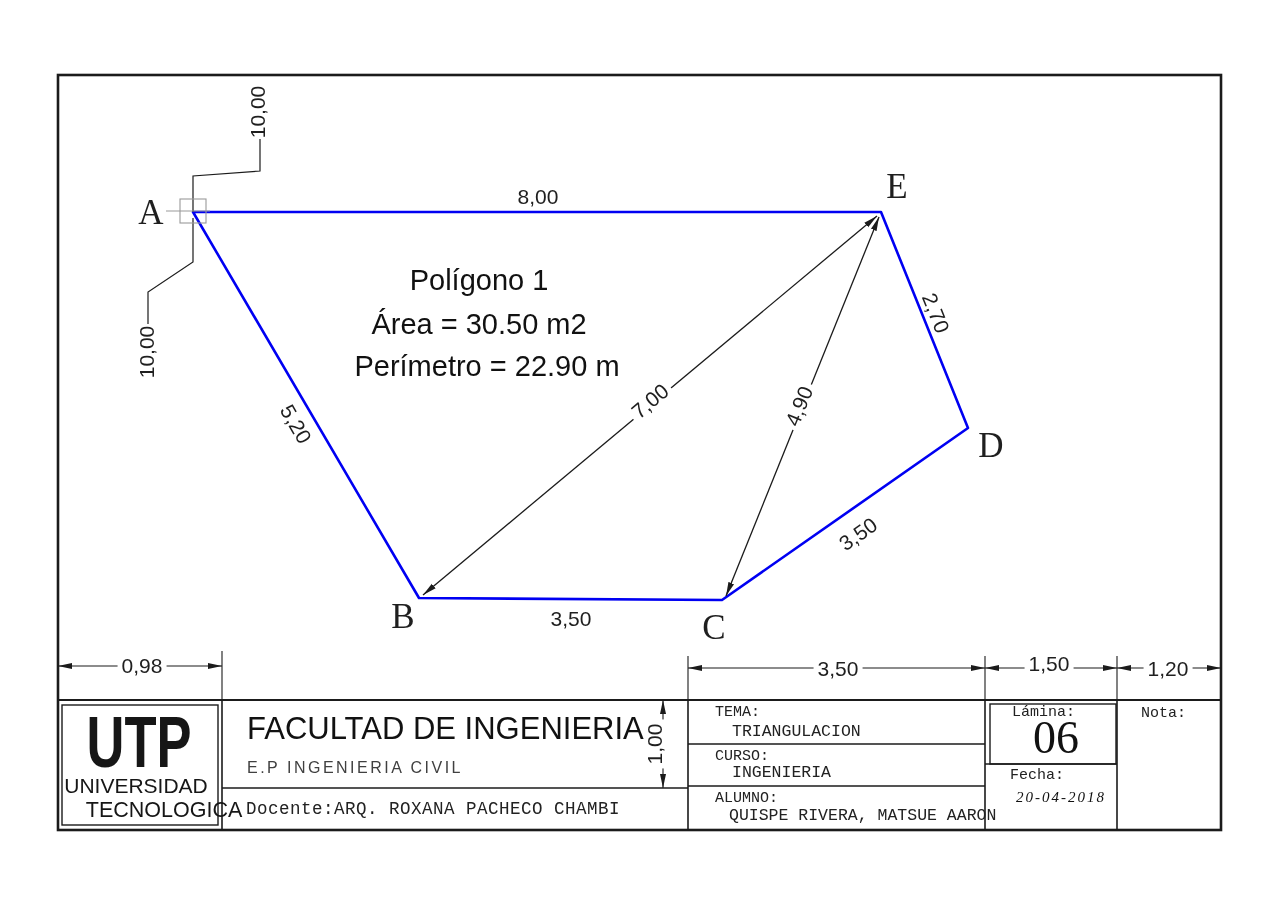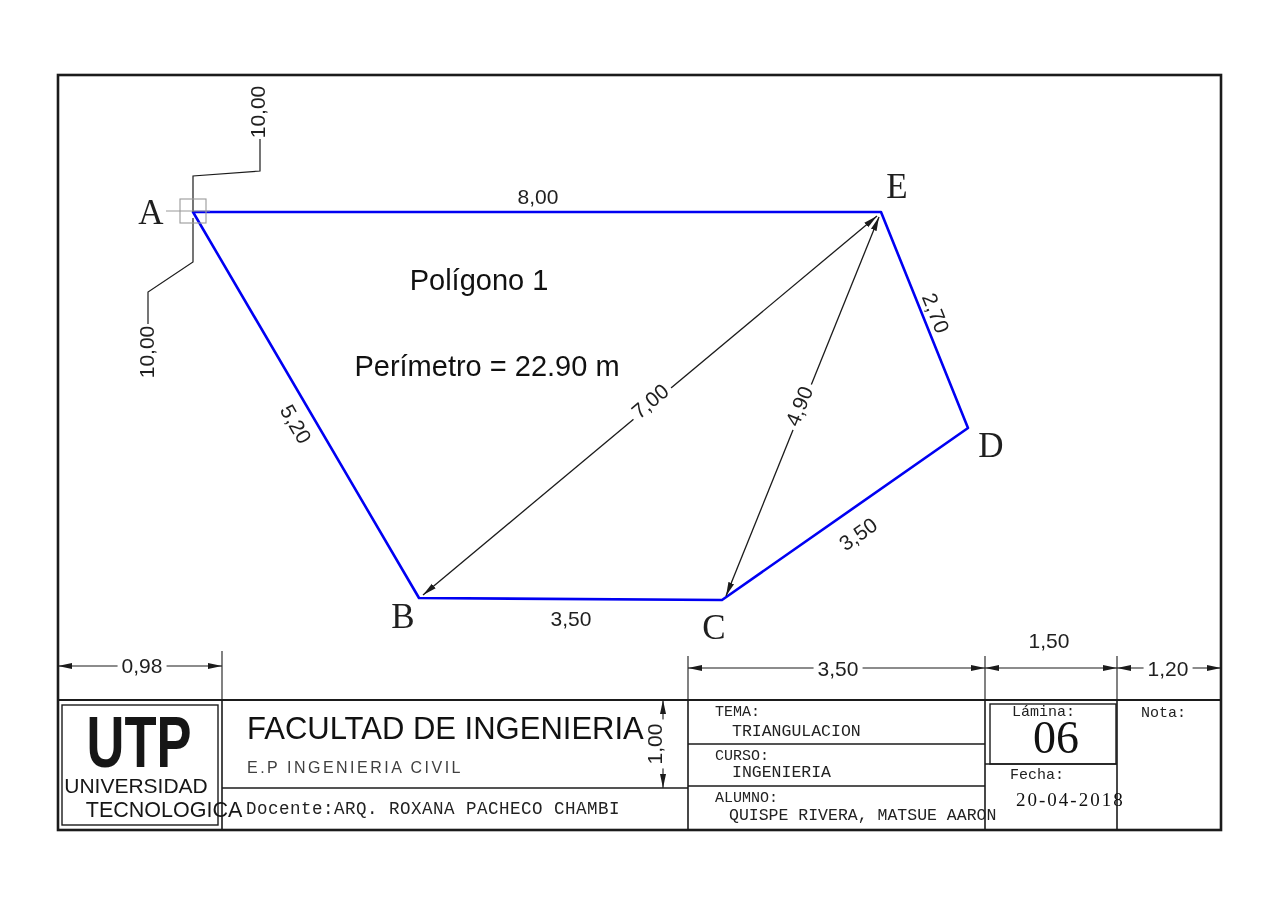--- a/index.html
+++ b/index.html
@@ -10,21 +10,21 @@
   #cad-svg{position:absolute;left:0;top:0;}
   .lbl{position:absolute;transform:translate(-50%,-50%);white-space:nowrap;line-height:1;}
   .dim{font-family:"Liberation Sans",sans-serif;font-size:21px;color:#1f1f1f;}
   .dim.bg{background:#ffffff;padding:0 4px;}
   .vertex{font-family:"Liberation Serif",serif;font-size:35px;font-weight:400;color:#1f1f1f;}
   .poly-text{font-family:"Liberation Sans",sans-serif;font-size:29px;color:#111;}
   .tl{position:absolute;white-space:nowrap;line-height:1.15;margin-left:15px;}
   .mono-s{font-family:"Liberation Mono",monospace;font-size:15px;color:#222;}
   .mono-m{font-family:"Liberation Mono",monospace;font-size:16.5px;color:#222;}
   .serif-big{font-family:"Liberation Serif",serif;font-size:46px;color:#111;}
-  .serif-date{font-family:"Liberation Serif",serif;font-size:19px;letter-spacing:2px;color:#111;}
+  .serif-date{font-family:"Liberation Serif",serif;font-size:15px;letter-spacing:2px;color:#111;font-style:italic;}
   .r60{transform:translate(-50%,-50%) rotate(60deg);}
   .r68{transform:translate(-50%,-50%) rotate(68deg);}
   .rm35{transform:translate(-50%,-50%) rotate(-35deg);}
   .rm40{transform:translate(-50%,-50%) rotate(-40deg);}
   .rm68{transform:translate(-50%,-50%) rotate(-68deg);}
   .rm90{transform:translate(-50%,-50%) rotate(-90deg);}
 </style>
 </head>
 <body>
 
@@ -71,41 +71,42 @@
       <line x1="222" y1="788" x2="688" y2="788" stroke-width="1.4"></line>
       <line x1="688" y1="744" x2="985" y2="744" stroke-width="1.4"></line>
       <line x1="688" y1="786" x2="985" y2="786" stroke-width="1.4"></line>
       <line x1="985" y1="764" x2="1117" y2="764" stroke-width="1.4"></line>
       <rect x="62" y="705" width="156" height="120" fill="none" stroke-width="1.4"></rect>
       <rect x="990" y="704" width="126" height="60" fill="none" stroke-width="1.4"></rect>
     </g>
   </svg>
 
   <div class="lbl poly-text" style="left:479px;top:280px;">Polígono 1</div>
+  <div class="lbl poly-text" style="left:479px;top:324px;">Área = 30.50 m2</div>
   <div class="lbl poly-text" style="left:475px;top:366px;margin-left:12px;">Perímetro = 22.90 m</div>
 
   <div class="lbl vertex" style="left:151px;top:212px;">A</div>
   <div class="lbl vertex" style="left:403px;top:616px;">B</div>
   <div class="lbl vertex" style="left:714px;top:627px;">C</div>
   <div class="lbl vertex" style="left:991px;top:445px;">D</div>
   <div class="lbl vertex" style="left:897px;top:186px;">E</div>
 
   <div class="lbl dim" style="left:538px;top:196px;">8,00</div>
   <div class="lbl dim r60" style="left:296px;top:424px;">5,20</div>
   <div class="lbl dim" style="left:571px;top:618px;">3,50</div>
   <div class="lbl dim rm35" style="left:858px;top:534px;">3,50</div>
   <div class="lbl dim r68" style="left:936px;top:313px;">2,70</div>
   <div class="lbl dim bg rm40" style="left:650px;top:401px;">7,00</div>
   <div class="lbl dim bg rm68" style="left:799px;top:406px;">4,90</div>
   <div class="lbl dim rm90" style="left:257px;top:112px;">10,00</div>
   <div class="lbl dim rm90" style="left:146px;top:352px;">10,00</div>
 
   <div class="lbl dim bg" style="left:142px;top:665px;">0,98</div>
   <div class="lbl dim bg" style="left:838px;top:668px;">3,50</div>
-  <div class="lbl dim bg" style="left:1049px;top:640px;">1,50</div>
+  <div class="lbl dim bg" style="left:1049px;top:663px;">1,50</div>
   <div class="lbl dim bg" style="left:1168px;top:668px;">1,20</div>
   <div class="lbl dim bg rm90" style="left:654px;top:744px;">1,00</div>
 
   <div class="lbl" style="left:139px;top:742px;font-size:64px;font-weight:bold;color:#161616;transform:translate(-50%,-50%) scale(0.82,1.12);">UTP</div>
   <div class="lbl" style="left:136px;top:785px;font-size:21px;color:#161616;">UNIVERSIDAD</div>
   <div class="lbl" style="left:136px;top:811px;font-size:21.5px;color:#161616;margin-left:28px;">TECNOLOGICA</div>
 
   <div class="tl" style="left:232px;top:711px;font-size:31px;color:#111;">FACULTAD DE INGENIERIA</div>
   <div class="tl" style="left:232px;top:759px;font-family:Liberation Sans, sans-serif;font-size:16px;letter-spacing:2.5px;color:#404040;">E.P INGENIERIA CIVIL</div>
   <div class="tl" style="left:231px;top:799px;font-family:'Liberation Mono',monospace;font-size:17.5px;letter-spacing:0.5px;color:#222;">Docente:ARQ. ROXANA PACHECO CHAMBI</div>

